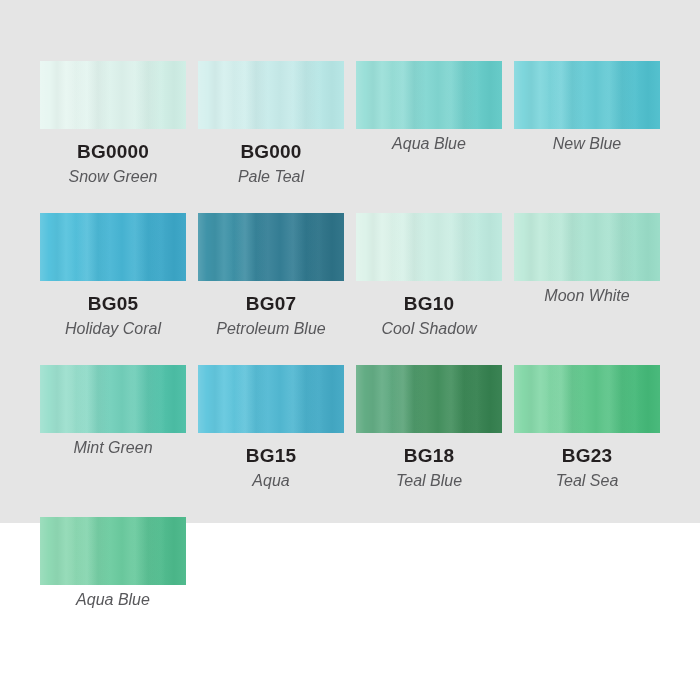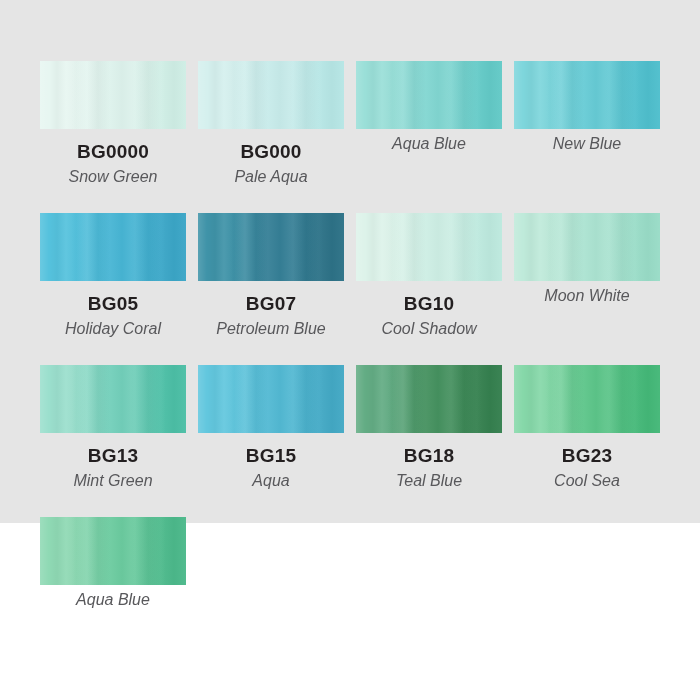--- a/index.html
+++ b/index.html
@@ -95,21 +95,21 @@
         </div>
         <div class="swatch-code">BG0000</div>
         <div class="swatch-name">Snow Green</div>
       </div>
       <div class="swatch-cell">
         <div class="swatch-chip">
           <div class="band-layer" style="background: linear-gradient(90deg, rgb(213, 240, 238) 0%, rgb(213, 240, 238) 22%, rgb(199, 235, 234) 48%, rgb(199, 235, 234) 62%, rgb(182, 230, 229) 86%, rgb(182, 230, 229) 100%);"></div>
           <div class="stroke-layer"></div>
         </div>
         <div class="swatch-code">BG000</div>
-        <div class="swatch-name">Pale Aqua</div>
+        <div class="swatch-name">Pale Teal</div>
       </div>
       <div class="swatch-cell">
         <div class="swatch-chip">
           <div class="band-layer" style="background: linear-gradient(90deg, rgb(154, 223, 216) 0%, rgb(154, 223, 216) 22%, rgb(129, 214, 209) 48%, rgb(129, 214, 209) 62%, rgb(99, 202, 199) 86%, rgb(99, 202, 199) 100%);"></div>
           <div class="stroke-layer"></div>
         </div>
         <div class="swatch-name">Aqua Blue</div>
       </div>
       <div class="swatch-cell">
         <div class="swatch-chip">
@@ -147,21 +147,20 @@
           <div class="band-layer" style="background: linear-gradient(90deg, rgb(191, 234, 218) 0%, rgb(191, 234, 218) 22%, rgb(171, 227, 209) 48%, rgb(171, 227, 209) 62%, rgb(153, 220, 199) 86%, rgb(153, 220, 199) 100%);"></div>
           <div class="stroke-layer"></div>
         </div>
         <div class="swatch-name">Moon White</div>
       </div>
       <div class="swatch-cell">
         <div class="swatch-chip">
           <div class="band-layer" style="background: linear-gradient(90deg, rgb(155, 223, 205) 0%, rgb(155, 223, 205) 22%, rgb(114, 207, 186) 48%, rgb(114, 207, 186) 62%, rgb(76, 191, 166) 86%, rgb(76, 191, 166) 100%);"></div>
           <div class="stroke-layer"></div>
         </div>
-        <div class="swatch-code">BG13</div>
         <div class="swatch-name">Mint Green</div>
       </div>
       <div class="swatch-cell">
         <div class="swatch-chip">
           <div class="band-layer" style="background: linear-gradient(90deg, rgb(98, 199, 222) 0%, rgb(98, 199, 222) 22%, rgb(82, 185, 211) 48%, rgb(82, 185, 211) 62%, rgb(67, 169, 197) 86%, rgb(67, 169, 197) 100%);"></div>
           <div class="stroke-layer"></div>
         </div>
         <div class="swatch-code">BG15</div>
         <div class="swatch-name">Aqua</div>
       </div>
@@ -172,21 +171,21 @@
         </div>
         <div class="swatch-code">BG18</div>
         <div class="swatch-name">Teal Blue</div>
       </div>
       <div class="swatch-cell">
         <div class="swatch-chip">
           <div class="band-layer" style="background: linear-gradient(90deg, rgb(134, 216, 169) 0%, rgb(134, 216, 169) 22%, rgb(92, 197, 137) 48%, rgb(92, 197, 137) 62%, rgb(68, 184, 120) 86%, rgb(68, 184, 120) 100%);"></div>
           <div class="stroke-layer"></div>
         </div>
         <div class="swatch-code">BG23</div>
-        <div class="swatch-name">Cool Sea</div>
+        <div class="swatch-name">Teal Sea</div>
       </div>
       <div class="swatch-cell">
         <div class="swatch-chip">
           <div class="band-layer" style="background: linear-gradient(90deg, rgb(143, 217, 180) 0%, rgb(143, 217, 180) 22%, rgb(107, 203, 159) 48%, rgb(107, 203, 159) 62%, rgb(76, 185, 139) 86%, rgb(76, 185, 139) 100%);"></div>
           <div class="stroke-layer"></div>
         </div>
         <div class="swatch-name">Aqua Blue</div>
       </div>
       <div class="swatch-cell is-empty"></div>
     </div>

